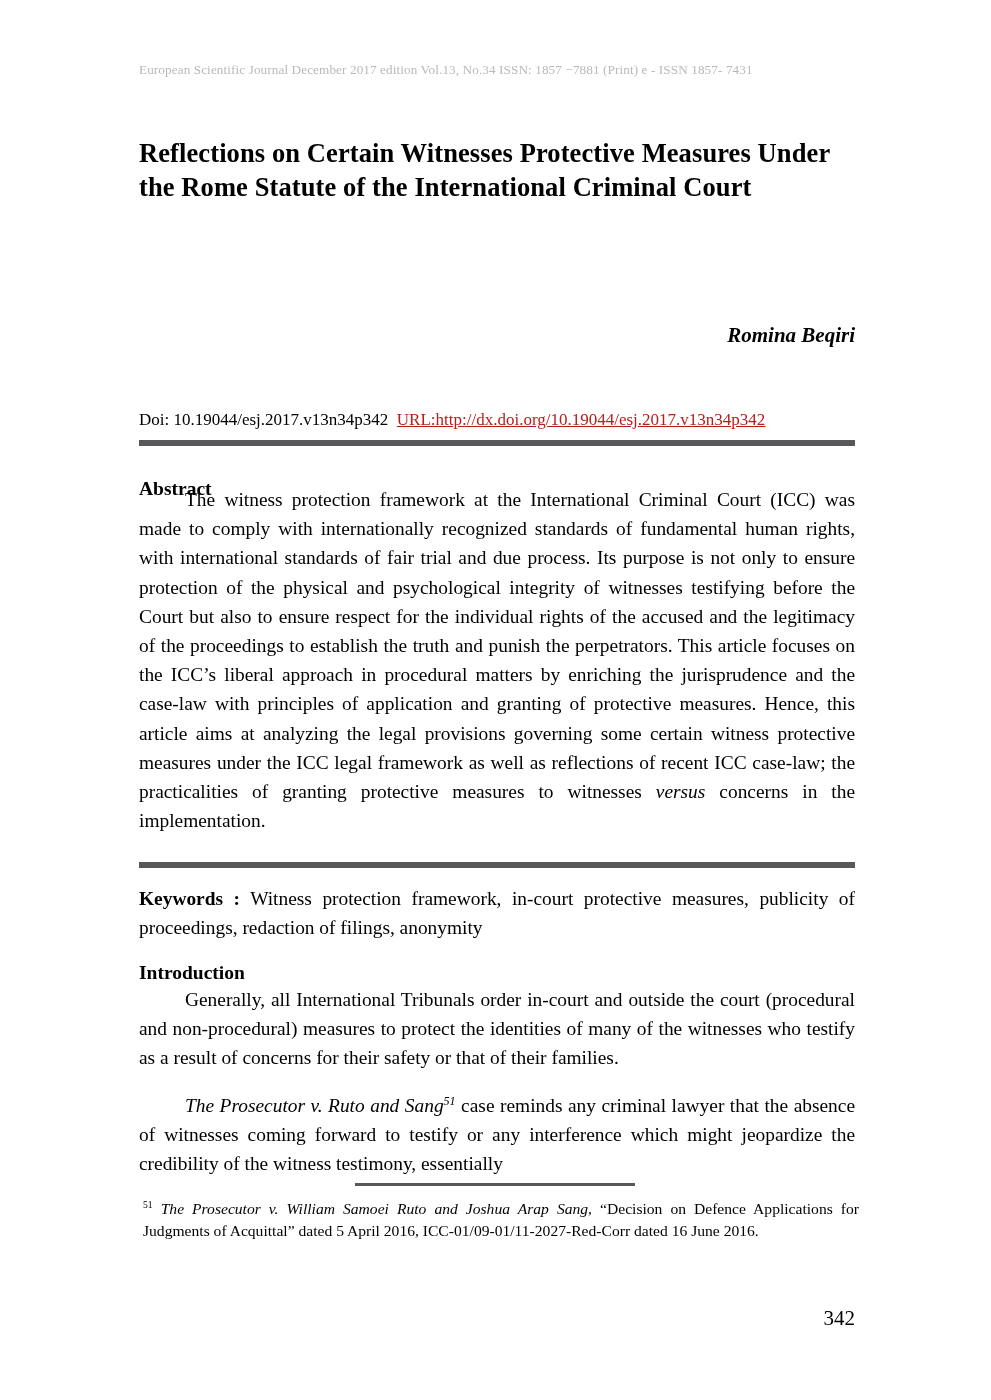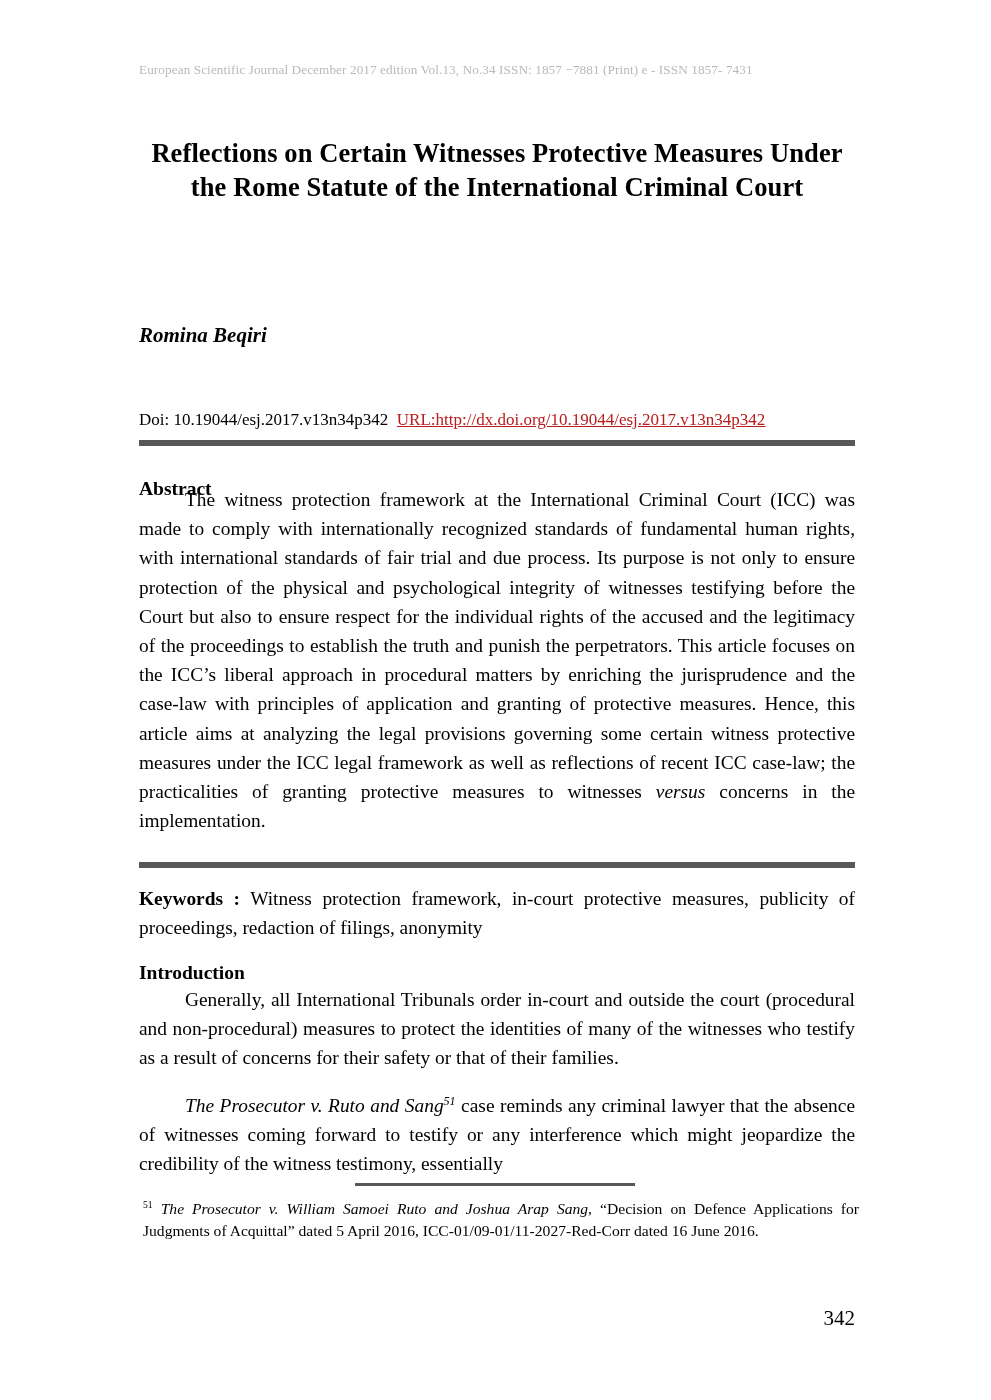--- a/index.html
+++ b/index.html
@@ -35,37 +35,36 @@
     letter-spacing: 0.1px;
     white-space: nowrap;
   }
 
   
   .title-block {
     position: absolute;
     left: 139px;
     top: 136px;
     width: 716px;
-    text-align: center;
   }
   .article-title {
     font-size: 26.5px;
     font-weight: bold;
     line-height: 1.30;
     margin: 0;
     letter-spacing: 0.1px;
   }
 
   
   .author-block {
     position: absolute;
     left: 139px;
     top: 322px;
     width: 716px;
-    text-align: left;
+    text-align: right;
   }
   .author-name {
     font-size: 21px;
     font-weight: bold;
     font-style: italic;
     line-height: 1.3;
     margin: 0 0 3px 0;
   }
   .author-affiliation {
     font-size: 19.5px;

